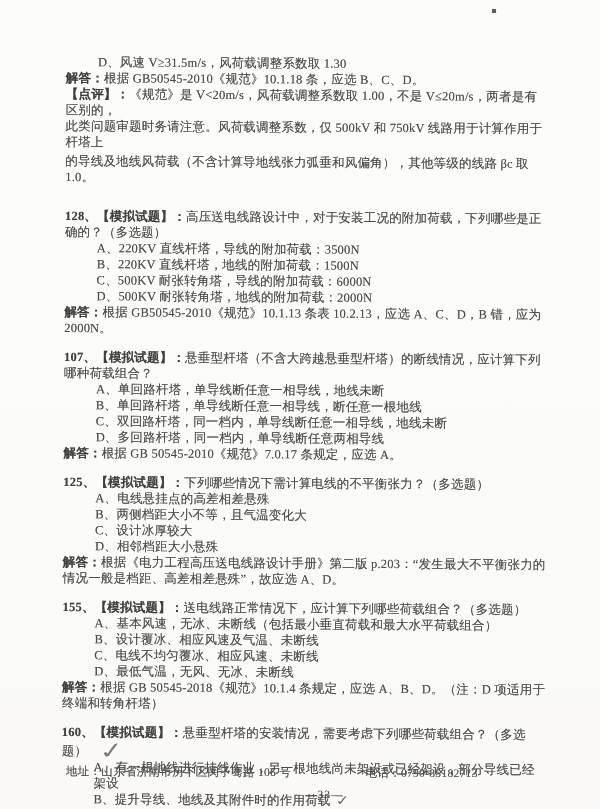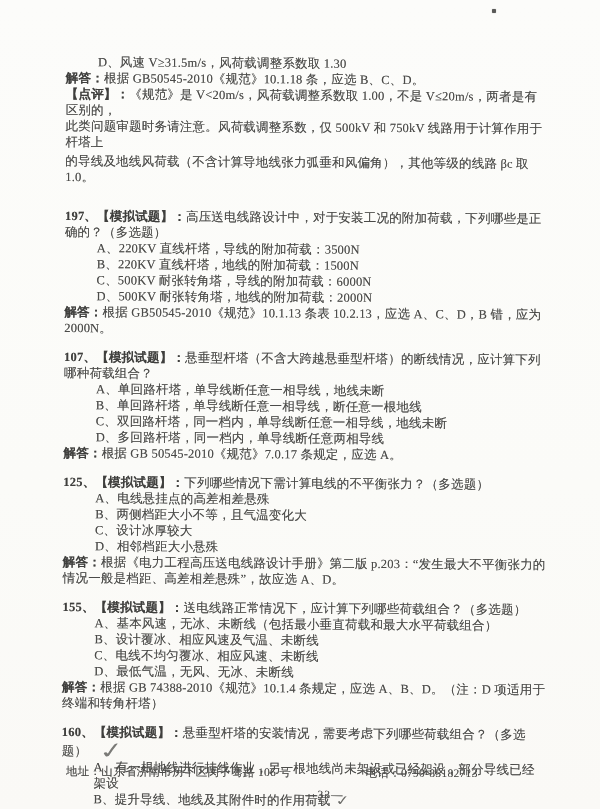--- a/index.html
+++ b/index.html
@@ -60,21 +60,21 @@
 
     <section>
       <p class="line option">D、风速 V≥31.5m/s，风荷载调整系数取 1.30</p>
       <p class="line"><span class="bold">解答：</span><span>根据 GB50545-2010《规范》10.1.18 条，应选 B、C、D。</span></p>
       <p class="line"><span class="bold">【点评】：</span><span>《规范》是 V&lt;20m/s，风荷载调整系数取 1.00，不是 V≤20m/s，两者是有区别的，</span></p>
       <p class="line">此类问题审题时务请注意。风荷载调整系数，仅 500kV 和 750kV 线路用于计算作用于杆塔上</p>
       <p class="line comment-wrap">的导线及地线风荷载（不含计算导地线张力弧垂和风偏角），其他等级的线路 βc 取 1.0。</p>
     </section>
 
     <section class="question first">
-      <p class="line"><span class="bold">197、</span><span class="bold">【模拟试题】：</span><span>高压送电线路设计中，对于安装工况的附加荷载，下列哪些是正确的？（多选题）</span></p>
+      <p class="line"><span class="bold">128、</span><span class="bold">【模拟试题】：</span><span>高压送电线路设计中，对于安装工况的附加荷载，下列哪些是正确的？（多选题）</span></p>
       <p class="line option">A、220KV 直线杆塔，导线的附加荷载：3500N</p>
       <p class="line option">B、220KV 直线杆塔，地线的附加荷载：1500N</p>
       <p class="line option">C、500KV 耐张转角塔，导线的附加荷载：6000N</p>
       <p class="line option">D、500KV 耐张转角塔，地线的附加荷载：2000N</p>
       <p class="line"><span class="bold">解答：</span><span>根据 GB50545-2010《规范》10.1.13 条表 10.2.13，应选 A、C、D，B 错，应为 2000N。</span></p>
     </section>
 
     <section class="question">
       <p class="line"><span class="bold">107、</span><span class="bold">【模拟试题】：</span><span>悬垂型杆塔（不含大跨越悬垂型杆塔）的断线情况，应计算下列哪种荷载组合？</span></p>
       <p class="line option">A、单回路杆塔，单导线断任意一相导线，地线未断</p>
@@ -92,21 +92,21 @@
       <p class="line option">D、相邻档距大小悬殊</p>
       <p class="line"><span class="bold">解答：</span><span>根据《电力工程高压送电线路设计手册》第二版 p.203：“发生最大不平衡张力的情况一般是档距、高差相差悬殊”，故应选 A、D。</span></p>
     </section>
 
     <section class="question">
       <p class="line"><span class="bold">155、</span><span class="bold">【模拟试题】：</span><span>送电线路正常情况下，应计算下列哪些荷载组合？（多选题）</span></p>
       <p class="line option">A、基本风速，无冰、未断线（包括最小垂直荷载和最大水平荷载组合）</p>
       <p class="line option">B、设计覆冰、相应风速及气温、未断线</p>
       <p class="line option">C、电线不均匀覆冰、相应风速、未断线</p>
       <p class="line option">D、最低气温，无风、无冰、未断线</p>
-      <p class="line"><span class="bold">解答：</span><span>根据 GB 74388-2010《规范》10.1.4 条规定，应选 A、B、D。（注：D 项适用于终端和转角杆塔）</span></p>
+      <p class="line"><span class="bold">解答：</span><span>根据 GB 50545-2018《规范》10.1.4 条规定，应选 A、B、D。（注：D 项适用于终端和转角杆塔）</span></p>
     </section>
 
     <section class="question">
       <p class="line"><span class="bold">160、</span><span class="bold">【模拟试题】：</span><span>悬垂型杆塔的安装情况，需要考虑下列哪些荷载组合？（多选题）</span><span class="check big">✓</span></p>
       <p class="line option">A、有一根地线进行挂线作业，另一根地线尚未架设或已经架设，部分导线已经架设</p>
       <p class="line option"><span>B、提升导线、地线及其附件时的作用荷载</span><span class="check">✓</span></p>
       <p class="line option"><span>C、导线及地线锚线作业时的作用荷载</span><span class="check">✓</span></p>
 
     </section>
 

